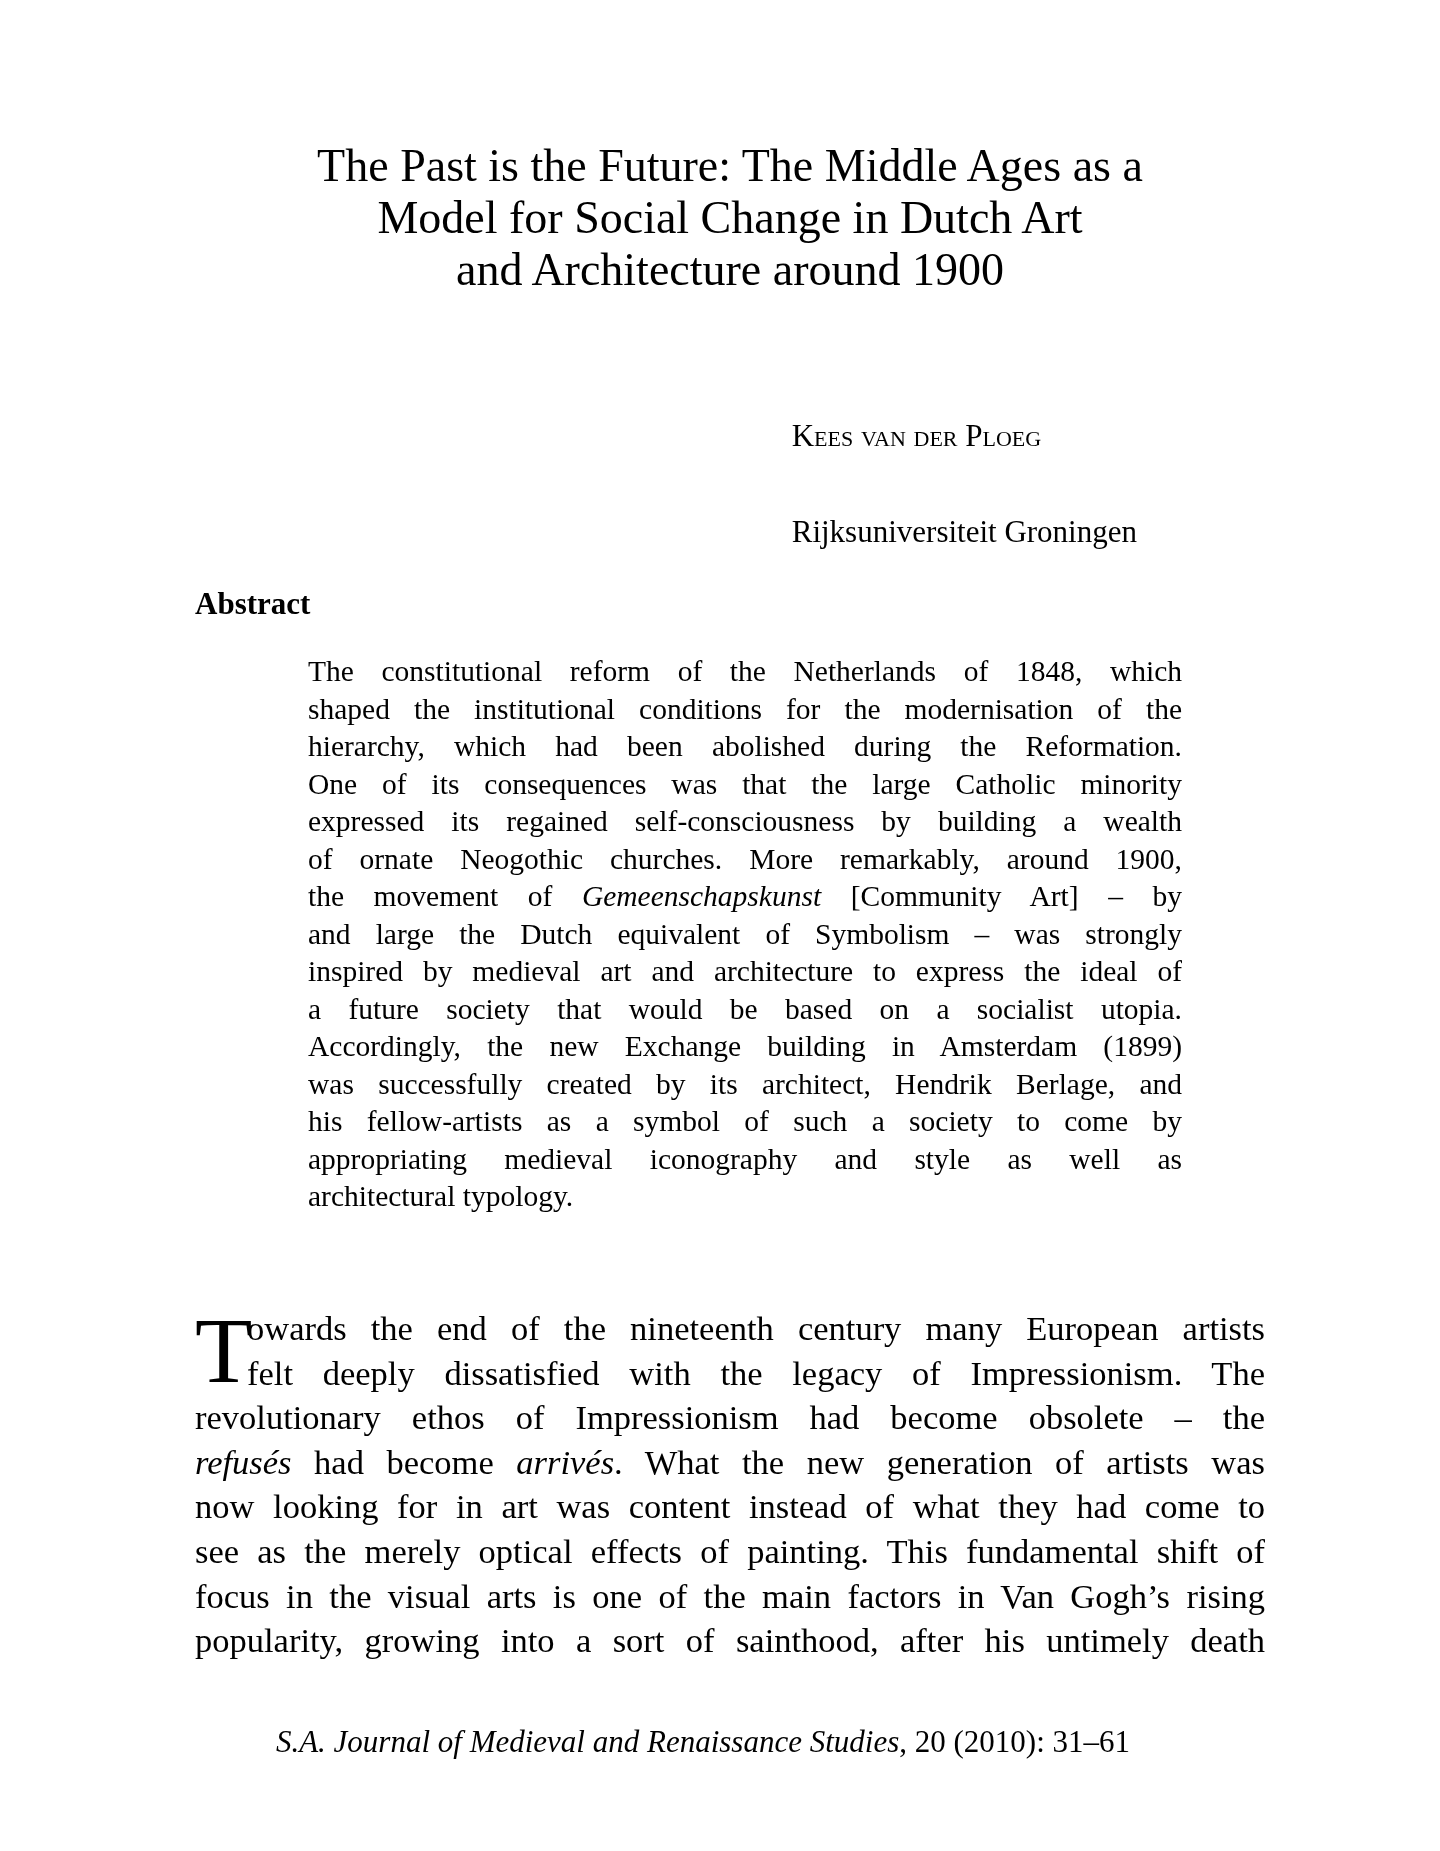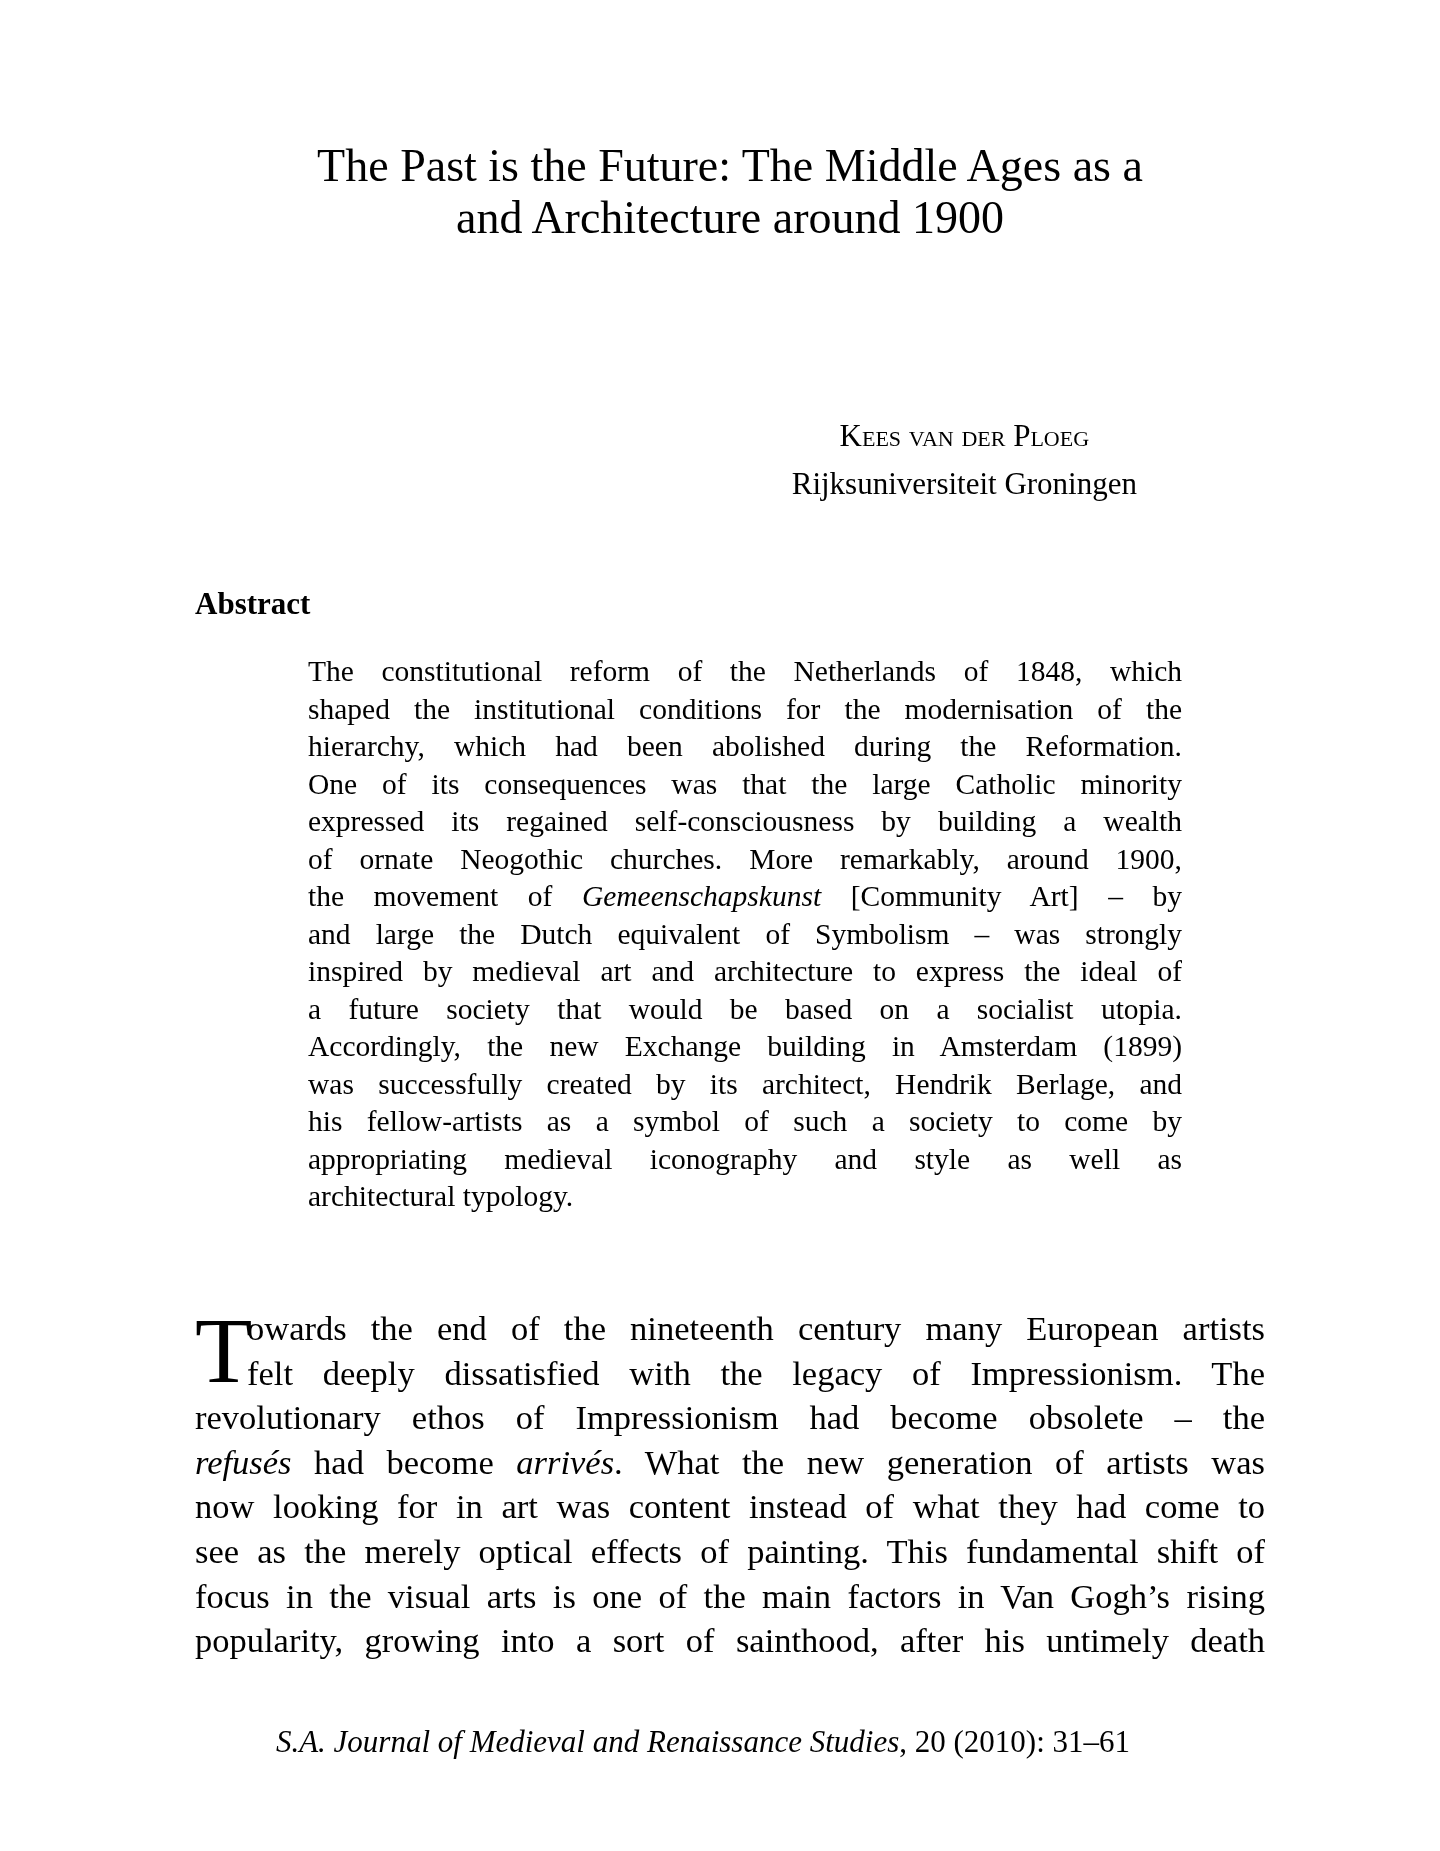--- a/index.html
+++ b/index.html
@@ -33,26 +33,26 @@
     margin: 0;
     font-weight: normal;
   }
   .title .tline { display: block; }
 
   
   .author-block {
     position: absolute;
     right: 175px;
     top: 412px;
-    text-align: center;
+    text-align: left;
     font-size: 31px;
     line-height: 48px;
   }
   .author-name { display: block; font-variant: small-caps; }
-  .affiliation { display: block; }
+  .affiliation { display: block; margin-top: 48px; }
 
   
   .abstract-heading {
     position: absolute;
     left: 195px;
     top: 584px;
     margin: 0;
     font-size: 31px;
     line-height: 40px;
     font-weight: bold;
@@ -120,20 +120,21 @@
     white-space: nowrap;
   }
 </style>
 </head>
 <body>
 
 <div class="page">
 
   <h1 class="title">
     <span class="tline">The Past is the Future: The Middle Ages as a</span>
+    <span class="tline">Model for Social Change in Dutch Art</span>
     <span class="tline">and Architecture around 1900</span>
   </h1>
 
   <div class="author-block">
     <span class="author-name">Kees van der Ploeg</span>
     <span class="affiliation">Rijksuniversiteit Groningen</span>
   </div>
 
   <h2 class="abstract-heading">Abstract</h2>
 

